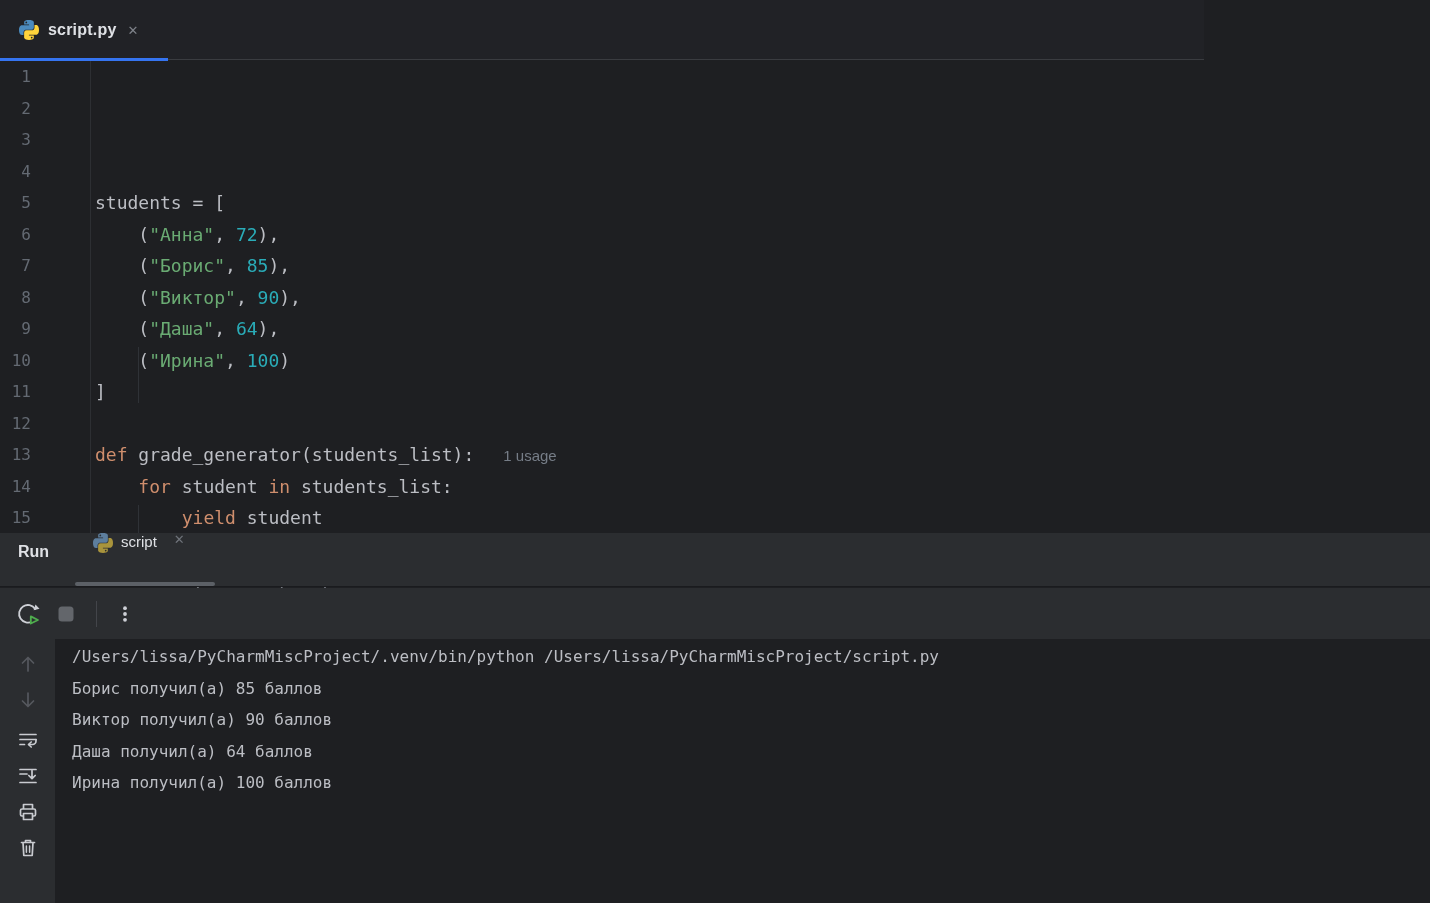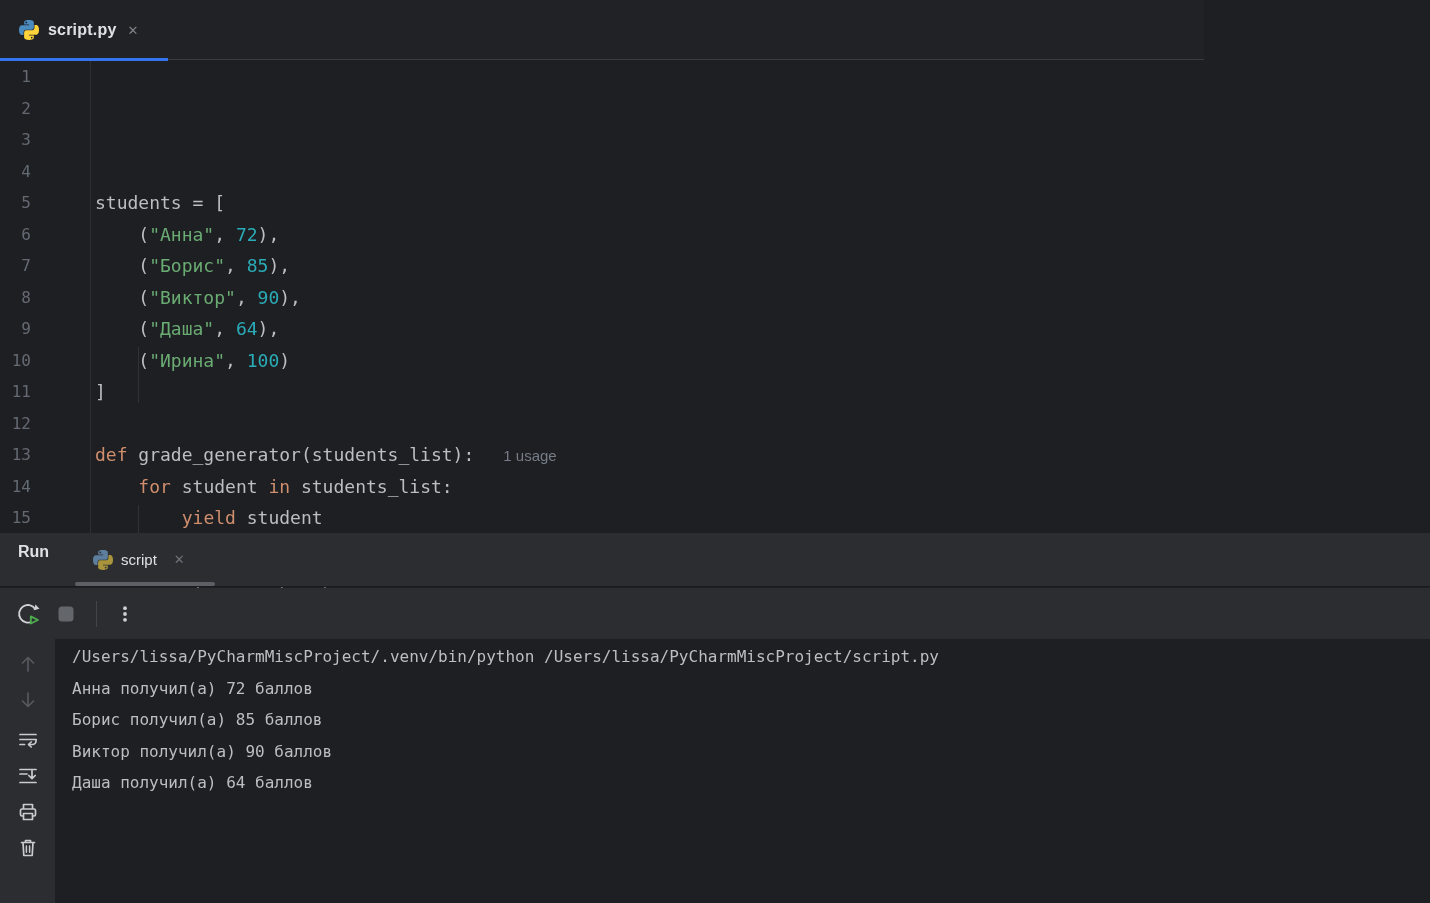--- a/index.html
+++ b/index.html
@@ -32,21 +32,21 @@
   .iguide { position:absolute; width:1px; background:#2f3237; left:47px; }
   .ig-1 { top:286px; height:56px; }
   .ig-2 { top:444px; height:28px; }
 
   
   .runbar { position:absolute; top:533px; left:0; width:1430px; height:54px;
             background:#2b2d30; border-bottom:1px solid #1a1b1e; }
   .run-title { position:absolute; left:18px; top:0; height:38px; display:flex; align-items:center;
                color:#dfe1e5; font-size:16px; font-weight:bold; }
   .runtab { position:absolute; left:75px; top:0; width:140px; height:53px;
-            display:flex; align-items:center; padding-left:18px; }
+            display:flex; align-items:flex-start; padding-left:18px; }
   .runtab-label { margin-left:8px; color:#dfe1e5; font-size:15px; }
   .runtab-close { margin-left:17px; color:#6f737a; font-size:13px; line-height:1; }
   .runtab-underline { position:absolute; left:0; bottom:0; width:140px; height:4px;
                       border-radius:2px; background:#5c6066; }
 
   
   .toolbar { position:absolute; top:588px; left:0; width:1430px; height:51px;
              background:#2b2d30; display:flex; align-items:center; }
   .tb-btn { width:28px; height:28px; display:flex; align-items:center; justify-content:center; }
   .tb-rerun { margin-left:14px; }
@@ -161,19 +161,19 @@
       <path d="M7.5 13.5h9v6h-9z" fill="#2b2d30" stroke="#c9cbd0" stroke-width="1.7" stroke-linejoin="round"></path>
     </svg>
     <svg width="24" height="24" viewBox="0 0 24 24">
       <path d="M5.5 6.5h13M9.5 6.5V4.5h5v2" fill="none" stroke="#c9cbd0" stroke-width="1.7" stroke-linecap="round" stroke-linejoin="round"></path>
       <path d="M7 6.5 7.8 19.5h8.4L17 6.5" fill="none" stroke="#c9cbd0" stroke-width="1.7" stroke-linejoin="round"></path>
       <path d="M10.4 10v6.2M13.6 10v6.2" fill="none" stroke="#c9cbd0" stroke-width="1.5" stroke-linecap="round"></path>
     </svg>
   </div>
   <div class="console">
       <div class="con-line">/Users/lissa/PyCharmMiscProject/.venv/bin/python /Users/lissa/PyCharmMiscProject/script.py</div>
-      <div class="con-line">Анна получил(а) 72 баллов</div>
       <div class="con-line">Борис получил(а) 85 баллов</div>
       <div class="con-line">Виктор получил(а) 90 баллов</div>
       <div class="con-line">Даша получил(а) 64 баллов</div>
+      <div class="con-line">Ирина получил(а) 100 баллов</div>
       <div class="con-line">&nbsp;</div>
     </div>
 </div>
 
 </body></html>

